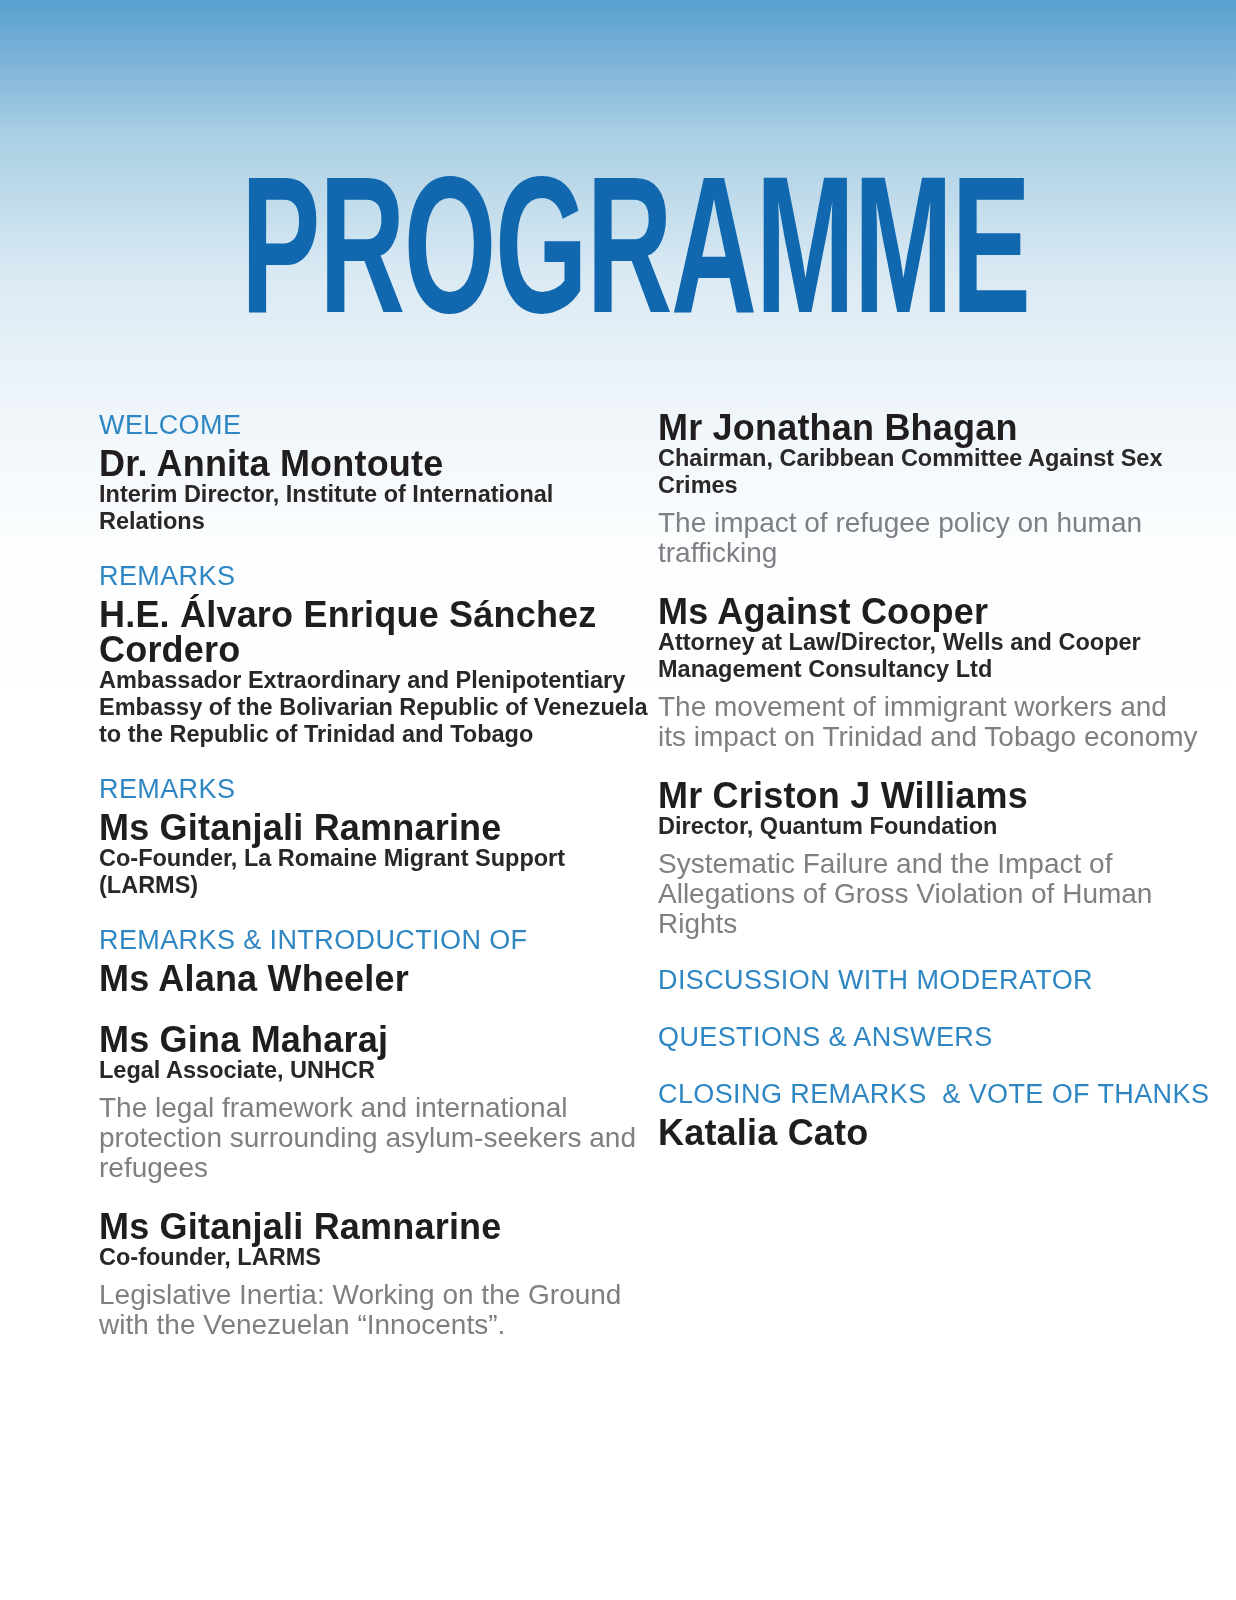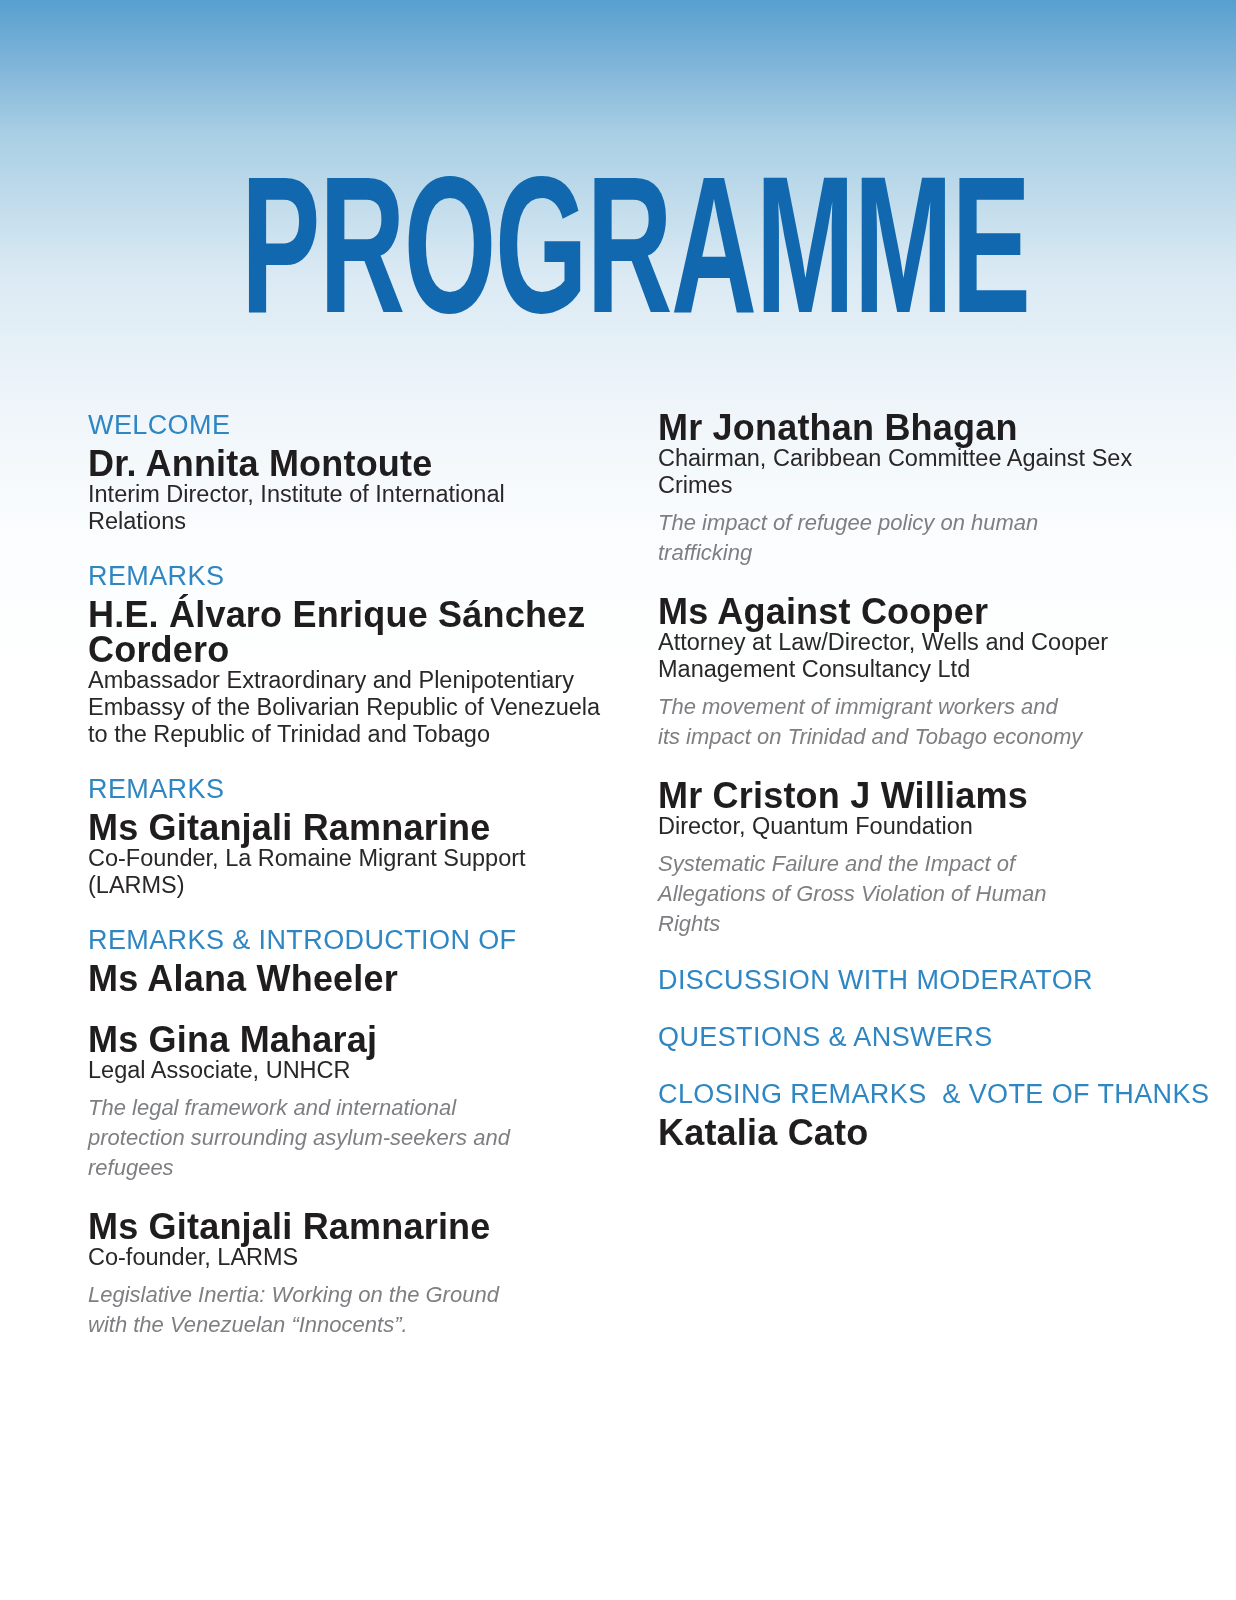--- a/index.html
+++ b/index.html
@@ -25,41 +25,42 @@
     font-size:195px;
     font-weight:700;
     line-height:1;
     color:#1168af;
     letter-spacing:-2px;
     transform:scaleX(0.61);
     transform-origin:50% 0;
     white-space:pre;
   }
   .col{position:absolute;top:410px;}
-  .col-left{left:88px;width:563px;}
+  .col-left{left:99px;width:563px;}
   .col-right{left:658px;width:575px;}
   .section{margin:0 0 26px 0;}
   .line{white-space:pre;}
   .label-line{
     font-size:27px;line-height:31px;
     color:#2e86c3;letter-spacing:0.4px;
   }
   .label-block{margin-bottom:5px;}
   .name-line{
     font-size:36px;line-height:35px;
     font-weight:700;color:#201d1e;letter-spacing:0.2px;
   }
   .role-line{
     font-size:23.5px;line-height:27px;
     color:#2a2728;
+    font-weight:bold;
   }
   .topic-block{margin-top:9px;}
   .topic-line{
-    font-size:22px;line-height:30px;
-    font-style:italic;color:#7d7f82;
+    font-size:28px;line-height:30px;
+    color:#7d7f82;
   }
   .footer-band{
     position:absolute;
     left:0;top:1516px;
     width:1236px;height:84px;
     background:linear-gradient(180deg,#4a90c5 0%,#80b5da 100%);
   }
 </style>
 </head>
 <body>

